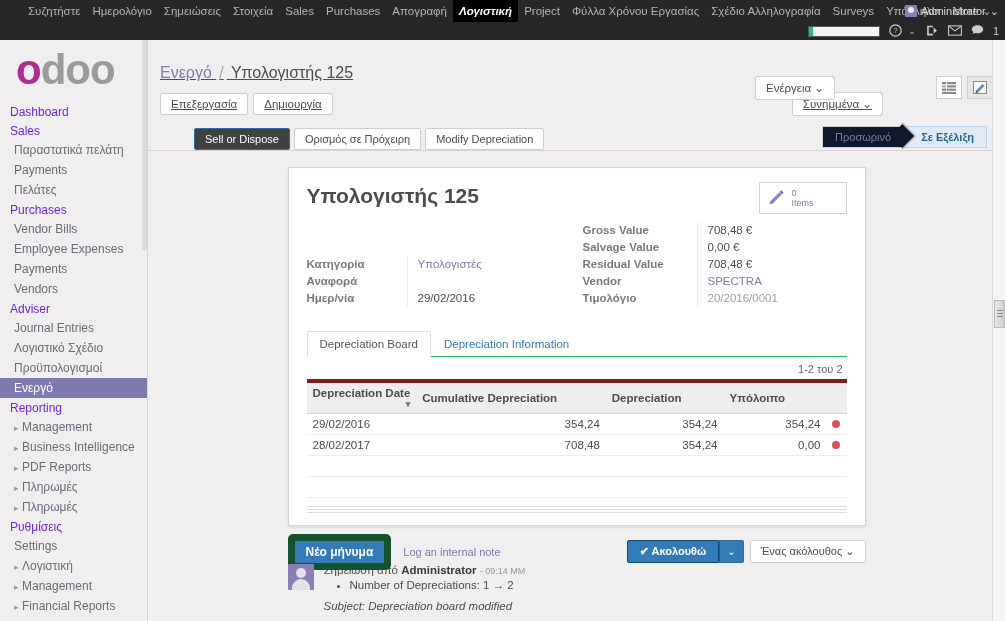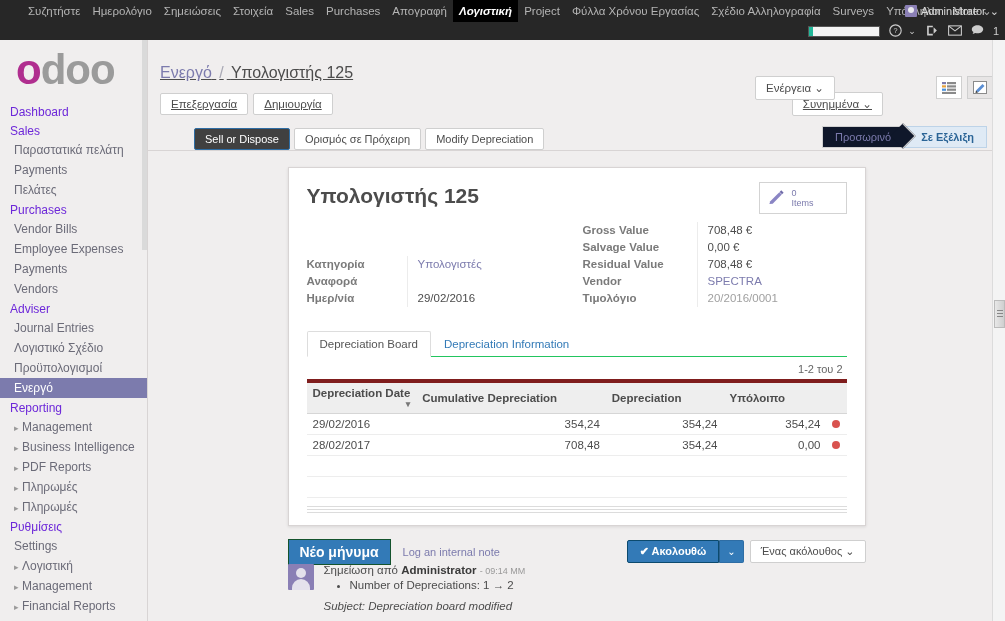--- a/index.html
+++ b/index.html
@@ -166,22 +166,22 @@
   .dot { display: inline-block; width: 8px; height: 8px; border-radius: 50%; background: #d9534f; }
   td.dotcell { width: 18px; text-align: center; }
   tr.empty td { height: 20px; }
   .sortcaret { float: right; color: #777; font-size: 9px; }
   .sheet-footlines { margin-top: 8px; }
   .sheet-footlines div { border-top: 1px solid #dcdcdc; height: 3px; }
   
   #chatter { width: 578px; margin: 14px auto 0 auto; padding-bottom: 8px; }
   .chatter-top { display: flex; align-items: center; position: relative; height: 24px; }
   .btn-blue {
-    background: #337ab7; color: #fff; border: 1px solid #14532d; font-size: 14px;
-    padding: 4px 11px; cursor: pointer; border-radius: 0; font-weight: bold;
+    background: #337ab7; color: #fff; border: 7px solid #14532d; font-size: 12px;
+    padding: 4px 11px; cursor: pointer; border-radius: 5px; font-weight: bold;
   }
   .link-note { color: #7c7bad; font-size: 11px; margin-left: 12px; cursor: pointer; }
   .chatter-right { position: absolute; right: 0; top: 0; display: flex; gap: 6px; }
   .follow-group { display: flex; }
   .follow-group .b1 {
     background: #337ab7; color: #fff; border: 1px solid #0c4a6e; font-size: 11px;
     padding: 4px 12px; cursor: pointer; border-radius: 2px 0 0 2px; font-weight: bold;
   }
   .follow-group .b2 {
     background: #337ab7; color: #fff; border: 1px solid #2e6da4; border-left-color: #2a628f;

